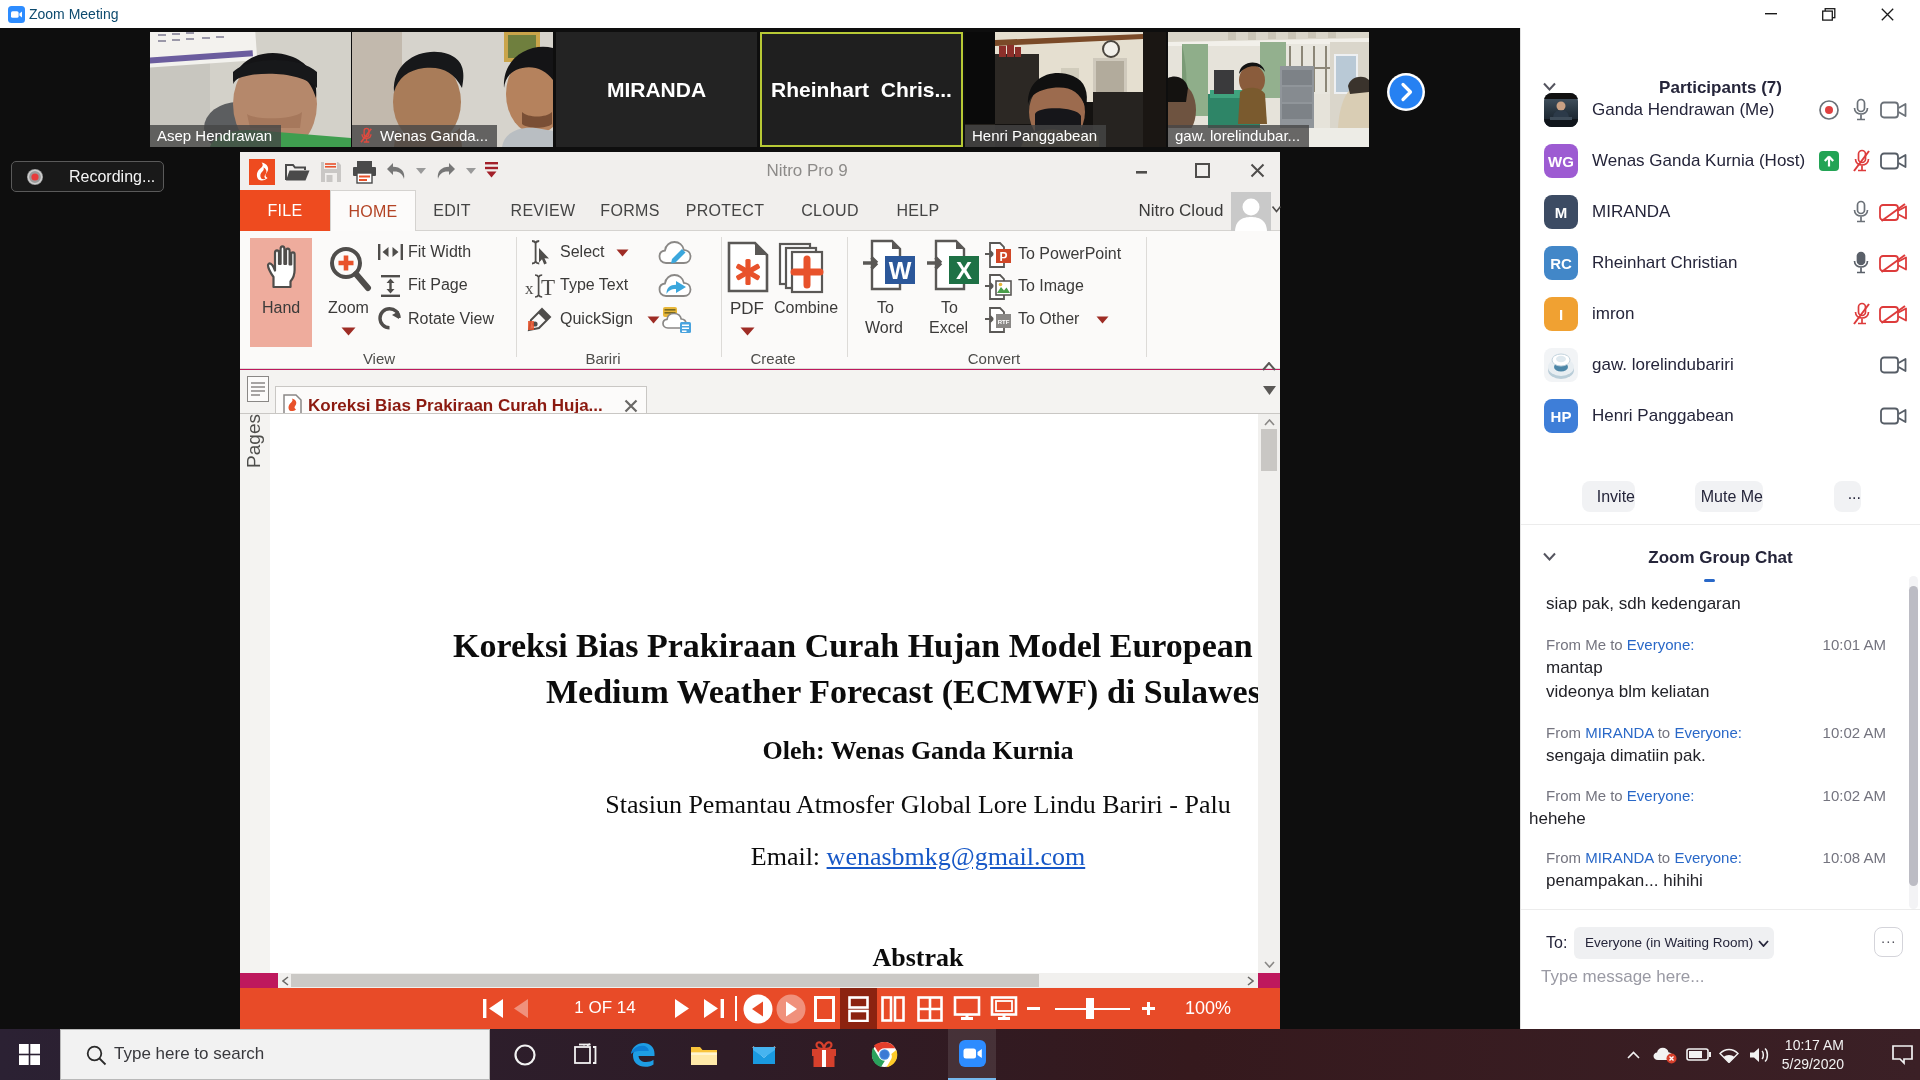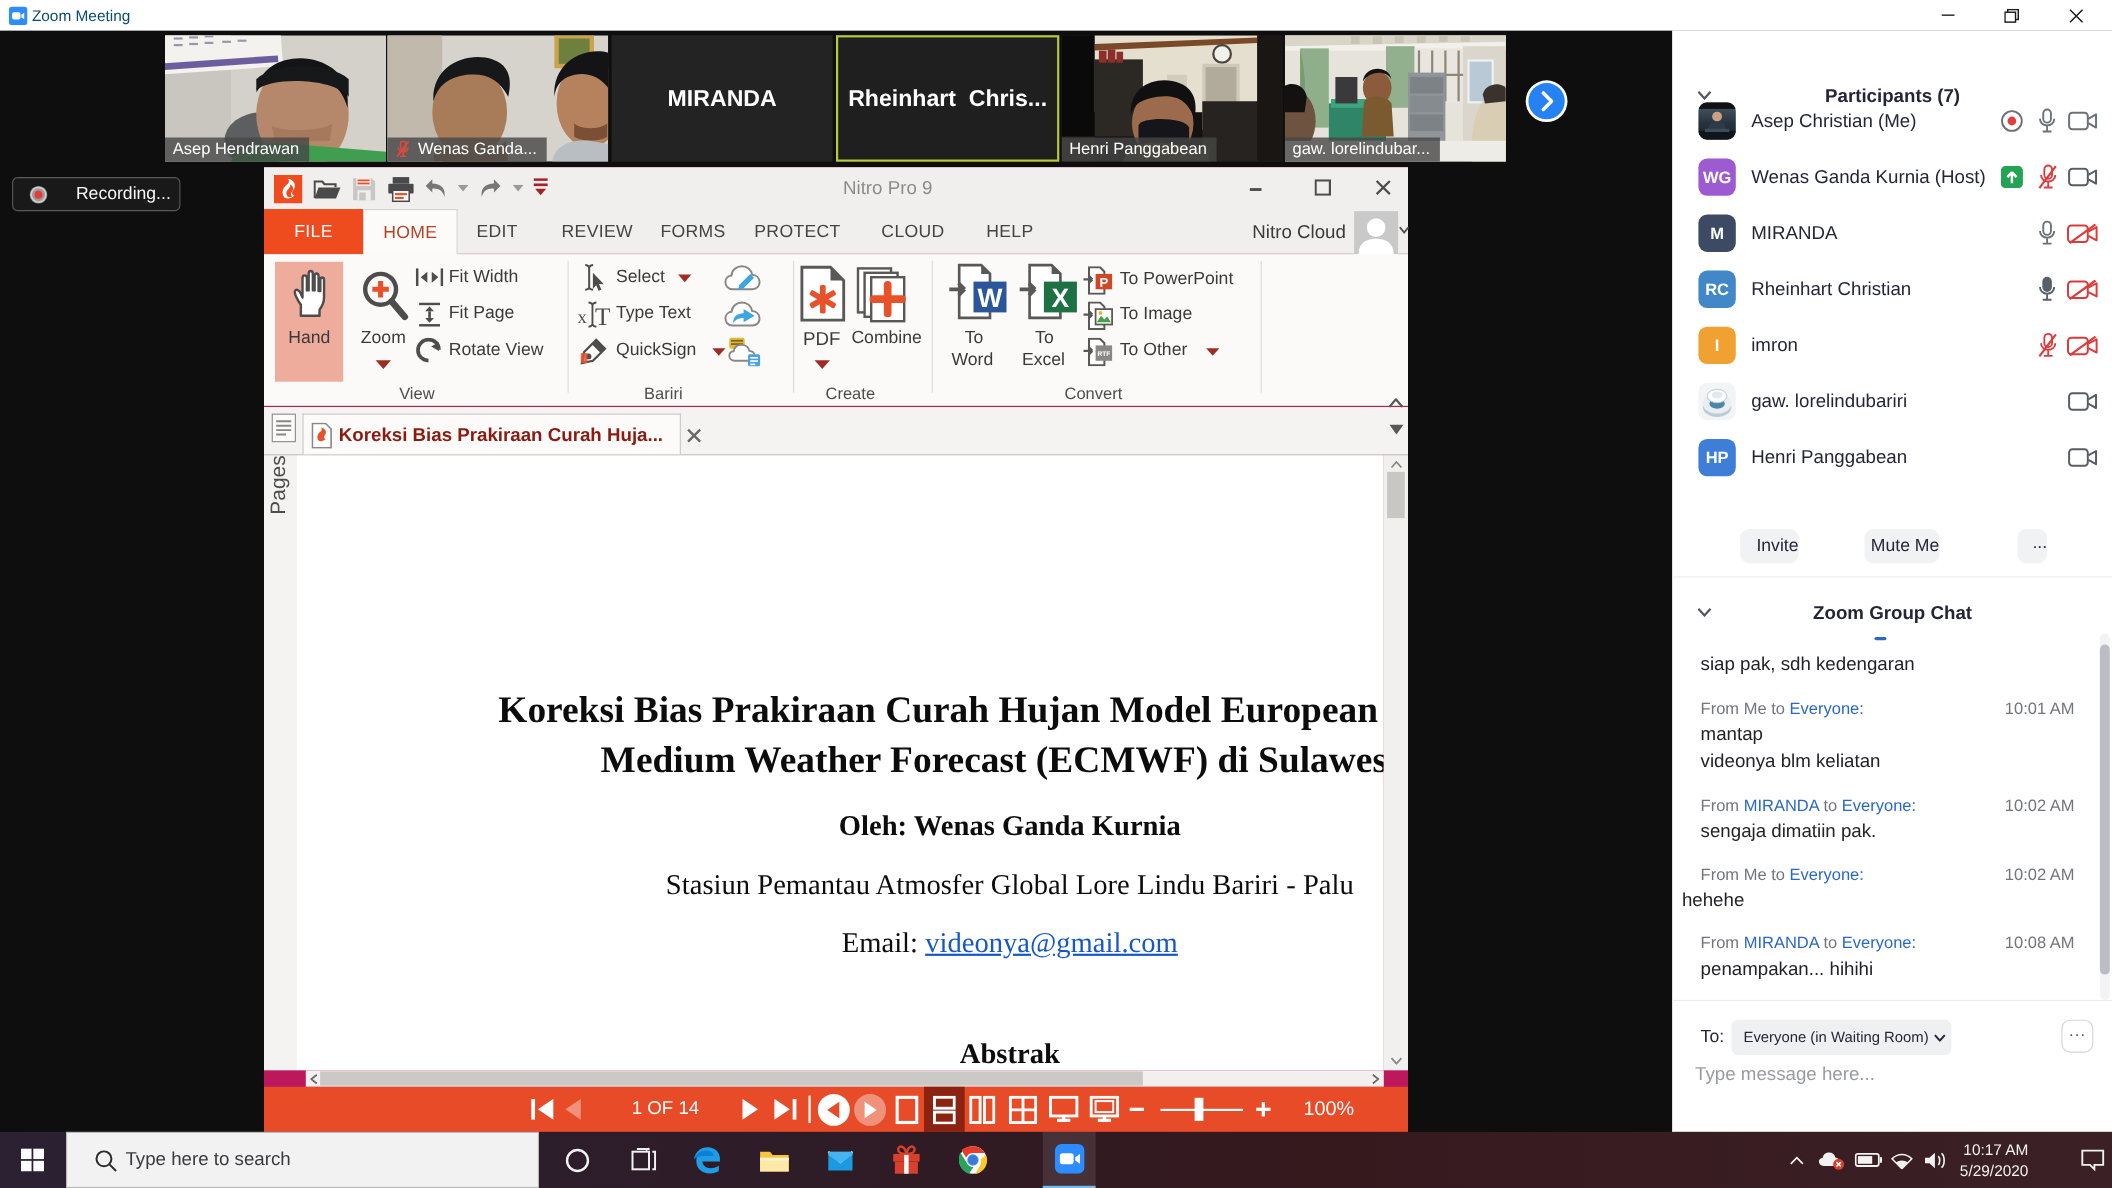--- a/index.html
+++ b/index.html
@@ -21,21 +21,21 @@
 #nitro { position:absolute; left:240px; top:124px; width:1040px; height:877px; background:#be185d; }
 #ntitle { position:absolute; left:0; top:0; width:1040px; height:38px; background:#f1efed; }
 #ntitle .cap { position:absolute; left:94px; right:0; top:9px; text-align:center; color:#8d8b89; font-size:17px; }
 #ntabs { position:absolute; left:0; top:38px; width:1040px; height:41px; background:#f1efed; border-bottom:1px solid #d5d3d0; }
 .ntab { position:absolute; top:0; height:41px; line-height:41px; text-align:center; font-size:16px; color:#444; letter-spacing:0.3px; }
 #ribbon { position:absolute; left:0; top:79px; width:1040px; height:138px; background:#fbfaf9; border-bottom:1px solid #dddbd8; }
 .rsep { position:absolute; top:6px; height:120px; width:1px; background:#dddbd8; }
 .rlabel { position:absolute; top:119px; font-size:15px; color:#4d4c4a; transform:translateX(-50%); }
 .rtext { font-size:16px; color:#3b3a39; }
 #tabbar { position:absolute; left:0; top:218px; width:1040px; height:43px; background:#f4f3f1; }
-#doctab { position:absolute; left:35px; top:6px; width:344px; height:39px; background:#fcfbfa; border:1px solid #c9c7c4; border-bottom:none; }
+#doctab { position:absolute; left:35px; top:16px; width:372px; height:39px; background:#fcfbfa; border:1px solid #c9c7c4; border-bottom:none; }
 #doctab .t { position:absolute; left:32px; top:9px; font-size:17px; font-weight:bold; color:#8b1a10; }
 #sidebar { position:absolute; left:0; top:261px; width:30px; height:560px; background:#f4f3f1; border-top:1px solid #c9c7c4; }
 #pageslbl { position:absolute; left:3px; top:0px; color:#4d4d4b; font-size:19px; transform:rotate(-90deg) translate(-100%,0); transform-origin:0 0; white-space:nowrap; }
 #page { position:absolute; left:30px; top:261px; width:988px; height:560px; background:#fff; border-top:1px solid #c9c7c4; overflow:hidden; font-family:"Liberation Serif", serif; color:#0c0c0c; }
 #vsb { position:absolute; left:1018px; top:261px; width:22px; height:560px; background:#f1f0ee; border-top:1px solid #c9c7c4; }
 #hsb { position:absolute; left:38px; top:821px; width:980px; height:15px; background:#f1f0ee; }
 #obar { position:absolute; left:0; top:836px; width:1040px; height:41px; background:#e84b28; }
 
 #panel { position:absolute; left:1520px; top:28px; width:400px; height:1001px; background:#fff; border-left:1px solid #e2e2e2; }
 .phead { position:absolute; width:100%; text-align:center; font-weight:bold; font-size:17px; color:#25253a; }
@@ -482,21 +482,21 @@
         </svg>
     </div>
     <div id="sidebar">
         <div id="pageslbl">Pages</div>
       </div>
     <div id="page">
       <div class="abs" style="left:183px;top:213px;font-size:34px;font-weight:bold;white-space:nowrap">Koreksi Bias Prakiraan Curah Hujan Model European Centre for</div>
       <div class="abs" style="left:276px;top:259px;font-size:34px;font-weight:bold;white-space:nowrap">Medium Weather Forecast (ECMWF) di Sulawesi Tengah</div>
       <div class="abs" style="left:648px;top:322px;font-size:26px;font-weight:bold;white-space:nowrap;transform:translateX(-50%)">Oleh: Wenas Ganda Kurnia</div>
       <div class="abs" style="left:648px;top:376px;font-size:26px;white-space:nowrap;transform:translateX(-50%)">Stasiun Pemantau Atmosfer Global Lore Lindu Bariri - Palu</div>
-      <div class="abs" style="left:648px;top:428px;font-size:26px;white-space:nowrap;transform:translateX(-50%)">Email: <span style="color:#1758c7;text-decoration:underline">videonya@gmail.com</span></div>
+      <div class="abs" style="left:648px;top:428px;font-size:26px;white-space:nowrap;transform:translateX(-50%)">Email: <span style="color:#1758c7;text-decoration:underline">wenasbmkg@gmail.com</span></div>
       <div class="abs" style="left:648px;top:529px;font-size:26px;font-weight:bold;white-space:nowrap;transform:translateX(-50%)">Abstrak</div>
     </div>
     <div id="vsb">
       <svg class="abs" style="left:6px;top:5px" width="11" height="7" viewBox="0 0 11 7">
           <path d="M1 6 L5.5 1 L10 6" fill="none" stroke="#8a8886" stroke-width="1.6"></path>
         </svg>
       <div class="abs" style="left:3px;top:15px;width:16px;height:42px;background:#c9c7c4"></div>
       <svg class="abs" style="left:6px;top:547px" width="11" height="7" viewBox="0 0 11 7">
           <path d="M1 1 L5.5 6 L10 1" fill="none" stroke="#8a8886" stroke-width="1.6"></path>
         </svg>
@@ -581,21 +581,21 @@
   <div class="prow" style="top:65px">
     <div class="pav" style="background:linear-gradient(180deg,#4a5a68 0%,#27343f 55%,#141d26 100%)">
       <svg width="34" height="34" viewBox="0 0 34 34">
           <rect x="0" y="0" width="34" height="6" fill="#111"></rect>
           <rect x="0" y="26" width="34" height="8" fill="#10151b"></rect>
           <circle cx="17" cy="13" r="4.5" fill="#c9a083"></circle>
           <path d="M9 26 C9 19 12 17.5 17 17.5 C22 17.5 25 19 25 26 Z" fill="#2c3a49"></path>
           <rect x="6" y="24" width="22" height="3" fill="#3e4c59"></rect>
         </svg>
     </div>
-    <div class="pname">Asep Christian (Me)</div>
+    <div class="pname">Ganda Hendrawan (Me)</div>
     <svg class="abs" style="left:297px;top:6px" width="22" height="22" viewBox="0 0 22 22">
         <circle cx="11" cy="11" r="9" fill="none" stroke="#6b7178" stroke-width="1.7"></circle>
         <circle cx="11" cy="11" r="4" fill="#e04040"></circle>
       </svg>
     <svg class="abs" style="left:330px;top:5px" width="20" height="24" viewBox="0 0 20 24">
         <rect x="6.5" y="1.5" width="7" height="12" rx="3.5" fill="none" stroke="#6b7178" stroke-width="1.7"></rect>
         <path d="M3.5 10 C3.5 18 16.5 18 16.5 10" fill="none" stroke="#6b7178" stroke-width="1.7"></path>
         <path d="M10 16.5 L10 21 M6 21.5 L14 21.5" stroke="#6b7178" stroke-width="1.7"></path>
       </svg>
     <svg class="abs" style="left:359px;top:8px" width="27" height="18" viewBox="0 0 27 18">

